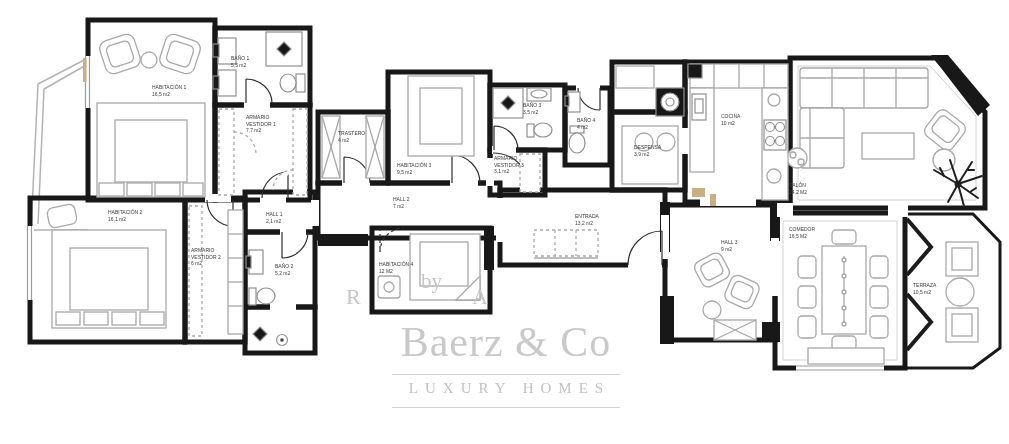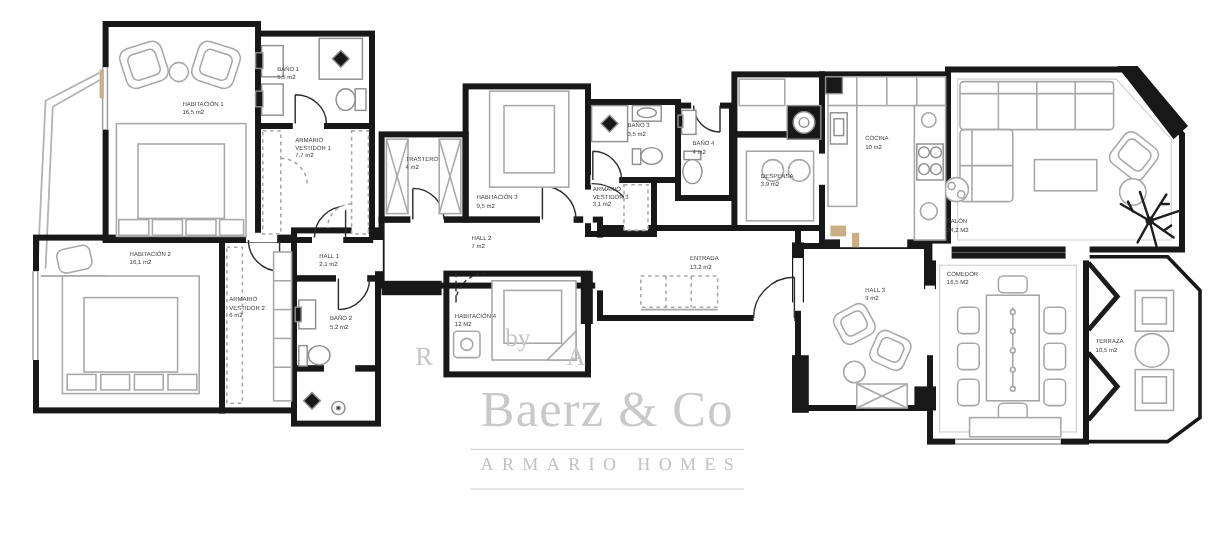--- a/index.html
+++ b/index.html
@@ -481,17 +481,17 @@
       <span class="ar">16,5 M2</span>
     </div>
   <div class="lbl" style="left:913px;top:282px">
       <span class="nm">TERRAZA</span>
       <span class="ar">10,5 m2</span>
     </div>
 
   <div class="logo">
     <div class="logo-name">Baerz &amp; Co</div>
     <div class="logo-rule"></div>
-    <div class="logo-tagline">ARMARIO HOMES</div>
+    <div class="logo-tagline">LUXURY HOMES</div>
     <div class="logo-rule"></div>
   </div>
 
 </div>
 
 </body></html>

